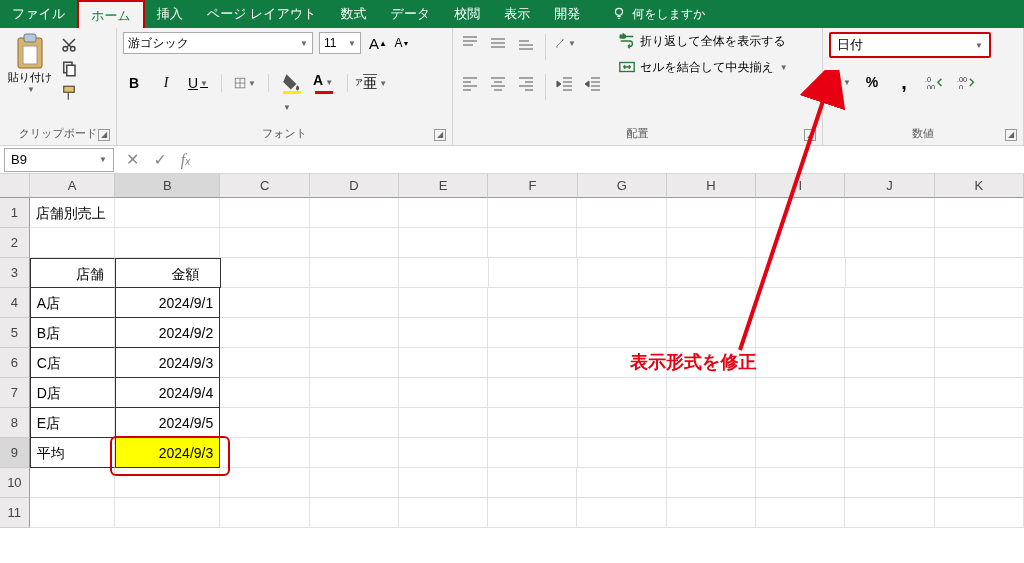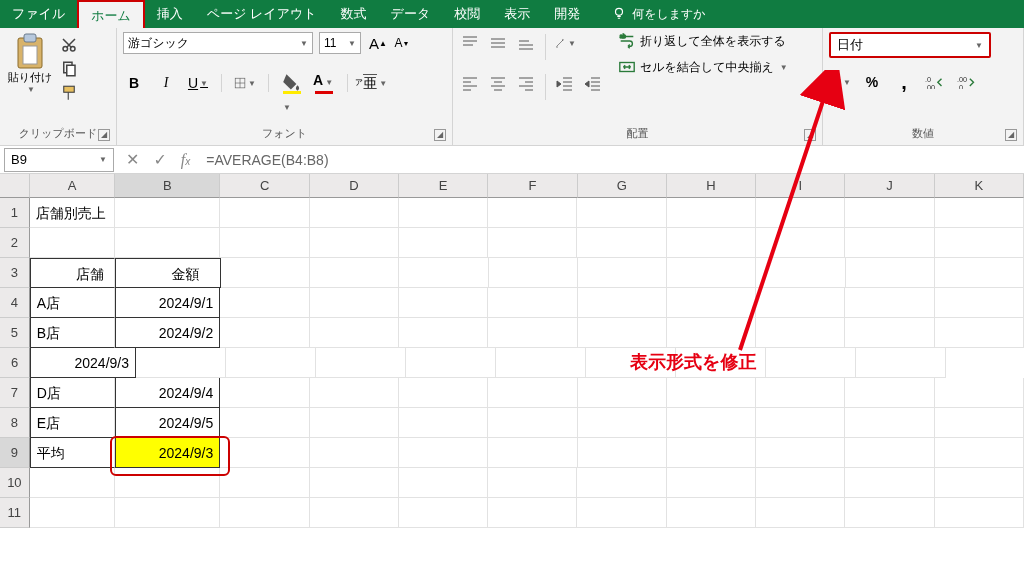--- a/index.html
+++ b/index.html
@@ -316,21 +316,20 @@
 <div class="fbar">
   <div class="namebox">
       <span>B9</span>
       <span class="ddarrow">▼</span>
     </div>
   <div class="fctrl">
     <span>✕</span>
     <span>✓</span>
     <span class="fx">f<span style="font-size:10px">x</span></span>
   </div>
-  <div class="formula">=AVERAGE(B4:B8)</div>
 </div>
 
 <div class="grid">
   <div class="corner"></div>
   <div class="colheads">
     <div class="colhead" style="width:86px">A</div>
     <div class="colhead active" style="width:106px">B</div>
     <div class="colhead" style="width:90px">C</div>
     <div class="colhead" style="width:90px">D</div>
     <div class="colhead" style="width:90px">E</div>
@@ -407,20 +406,21 @@
         <div class="cell" style="width:90px"></div>
         <div class="cell" style="width:90px"></div>
         <div class="cell" style="width:90px"></div>
         <div class="cell" style="width:90px"></div>
         <div class="cell" style="width:90px"></div>
         <div class="cell" style="width:90px"></div>
         <div class="cell" style="width:90px"></div>
     </div>
     <div class="row">
         <div class="rowhead">6</div>
+      <div class="cell b-l b-b" style="width:86px">C店</div>
       <div class="cell rt b-l b-b b-r" style="width:106px">2024/9/3</div>
       <div class="cell" style="width:90px"></div>
         <div class="cell" style="width:90px"></div>
         <div class="cell" style="width:90px"></div>
         <div class="cell" style="width:90px"></div>
         <div class="cell" style="width:90px"></div>
         <div class="cell" style="width:90px"></div>
         <div class="cell" style="width:90px"></div>
         <div class="cell" style="width:90px"></div>
         <div class="cell" style="width:90px"></div>

